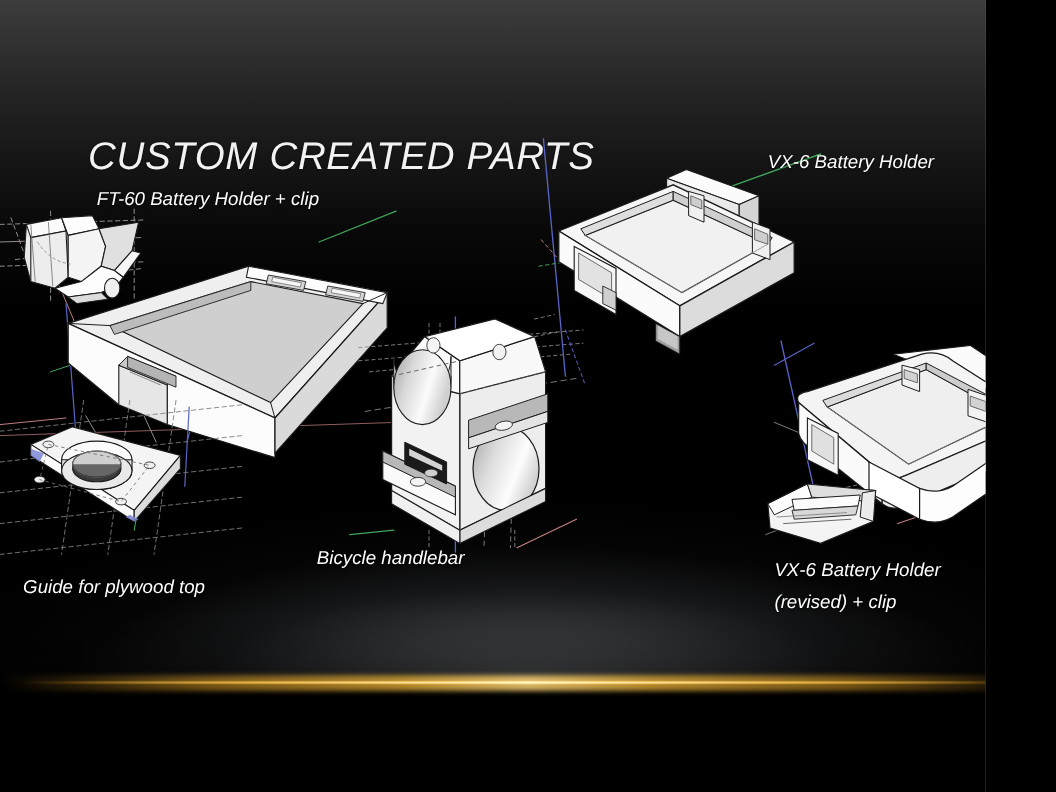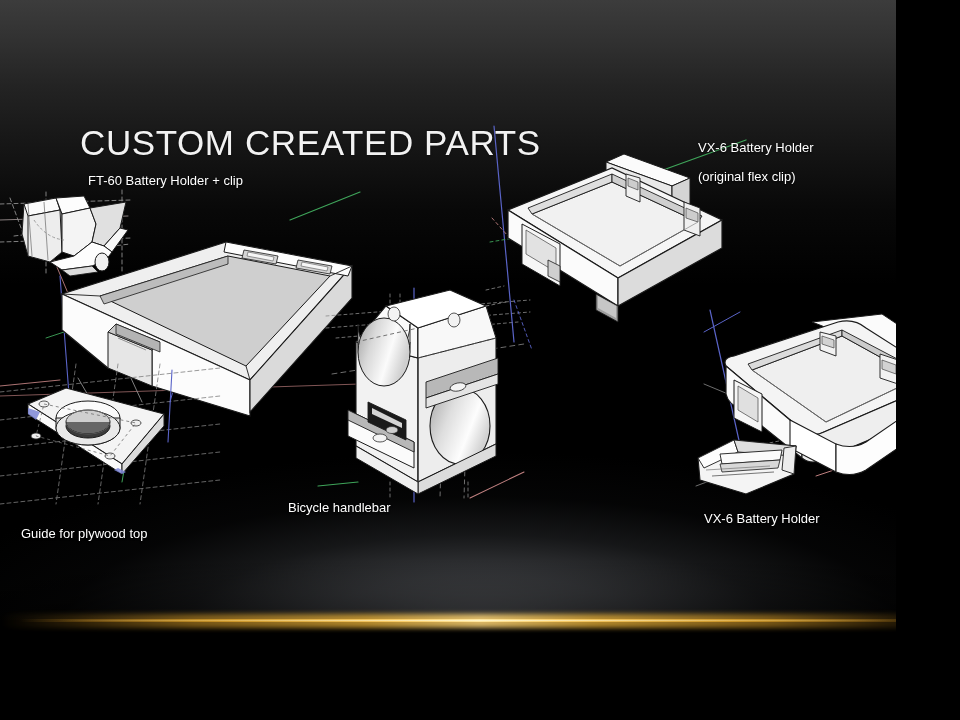--- a/index.html
+++ b/index.html
@@ -7,20 +7,21 @@
     padding: 0;
     background: #000;
   }
   #slide {
     position: relative;
     width: 896px;
     height: 720px;
     overflow: hidden;
     background: #d946ef;
     font-family: "Liberation Sans", sans-serif;
+    font-style: italic;
   }
 
   
   .bg-top-gradient {
     position: absolute;
     left: 0; top: 0;
     width: 960px; height: 620px;
     background: linear-gradient(to bottom,
         #3c3c3c 0%,
         #323232 6%,
@@ -118,21 +119,21 @@
     letter-spacing: 0.6px;
     line-height: 42px;
     white-space: nowrap;
     text-shadow: 0 0 2px rgba(0,0,0,0.6);
   }
 
   
   .caption {
     position: absolute;
     color: #ffffff;
-    font-size: 13px;
+    font-size: 17px;
     font-weight: 400;
     line-height: 29px;
     white-space: nowrap;
     text-shadow: 0 1px 2px rgba(0,0,0,0.85);
   }
   .caption.centered { text-align: left; }
 
   
   .figure { position: absolute; }
   .figure svg { display: block; overflow: visible; }
@@ -453,28 +454,28 @@
   </div>
 
   <h1 id="slide-title">CUSTOM CREATED PARTS</h1>
 
   <div class="caption" style="left:88px; top:166px;">
     <div>FT-60 Battery Holder + clip</div>
   </div>
 
   <div class="caption" style="left:698px; top:133px;">
     <div>VX-6 Battery Holder</div>
-    <div>(original flex clip)</div>
   </div>
 
   <div class="caption" style="left:21px; top:519px;">
     <div>Guide for plywood top</div>
   </div>
 
   <div class="caption centered" style="left:288px; top:493px; width:290px;">
     <div>Bicycle handlebar</div>
   </div>
 
   <div class="caption" style="left:704px; top:504px;">
     <div>VX-6 Battery Holder</div>
+    <div>(revised) + clip</div>
   </div>
 
 </div>
 
 </body></html>

